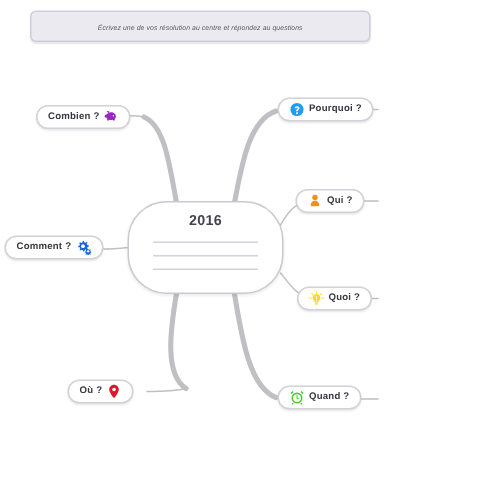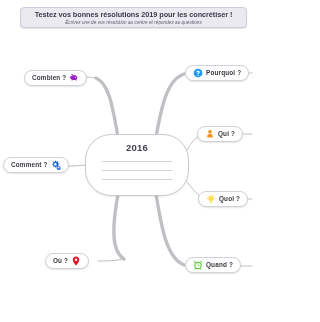--- a/index.html
+++ b/index.html
@@ -129,21 +129,20 @@
   #node-qui      { left: 197px; top: 126px; }
   #node-comment  { left: 3px;   top: 157px; }
   #node-quoi     { left: 198px; top: 191px; }
   #node-ou       { left: 45px;  top: 253px; }
   #node-quand    { left: 185px; top: 257px; }
 </style>
 </head>
 <body>
 
 <div id="header-banner">
-  <div id="header-title">Testez vos bonnes résolutions 2019 pour les concrétiser !</div>
   <div id="header-subtitle">Écrivez une de vos résolution au centre et répondez au questions</div>
 </div>
 
 <svg id="map-canvas" viewBox="0 0 267 322" xmlns="http://www.w3.org/2000/svg">
   <g fill="none" stroke="#c0c0c4" stroke-linecap="round">
 
     <path d="M 118 137 C 113 110 110 84 96 78" stroke-width="3.4" stroke-linecap="round"></path>
     <path d="M 96 78 C 86 76 80 78 74 78" stroke-width="1"></path>
 
     <path d="M 156 137 C 161 110 166 80 184 74" stroke-width="3.4"></path>

